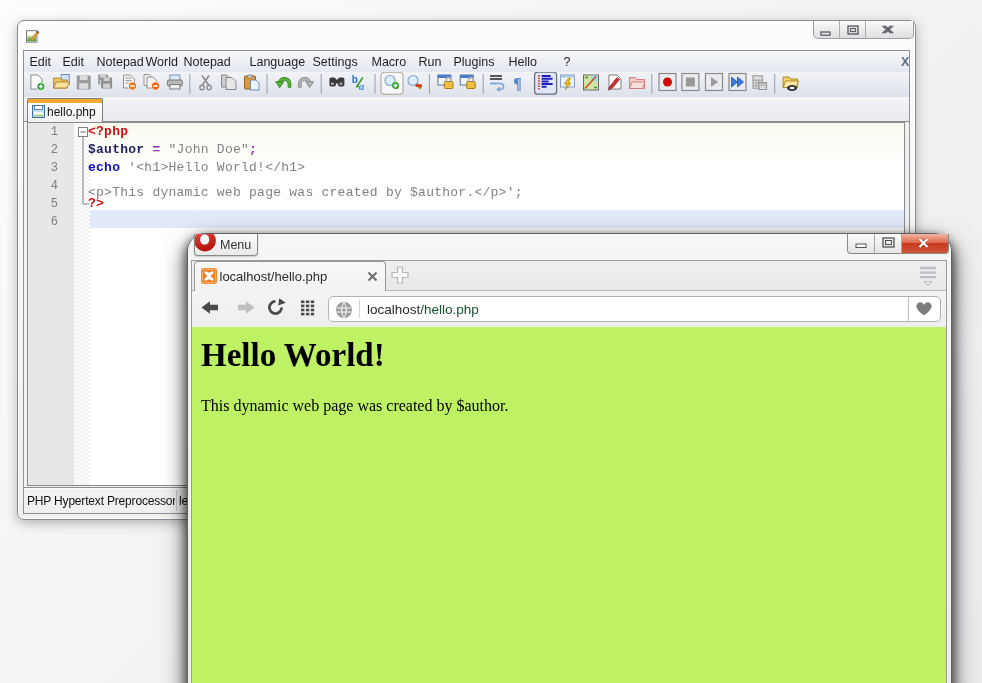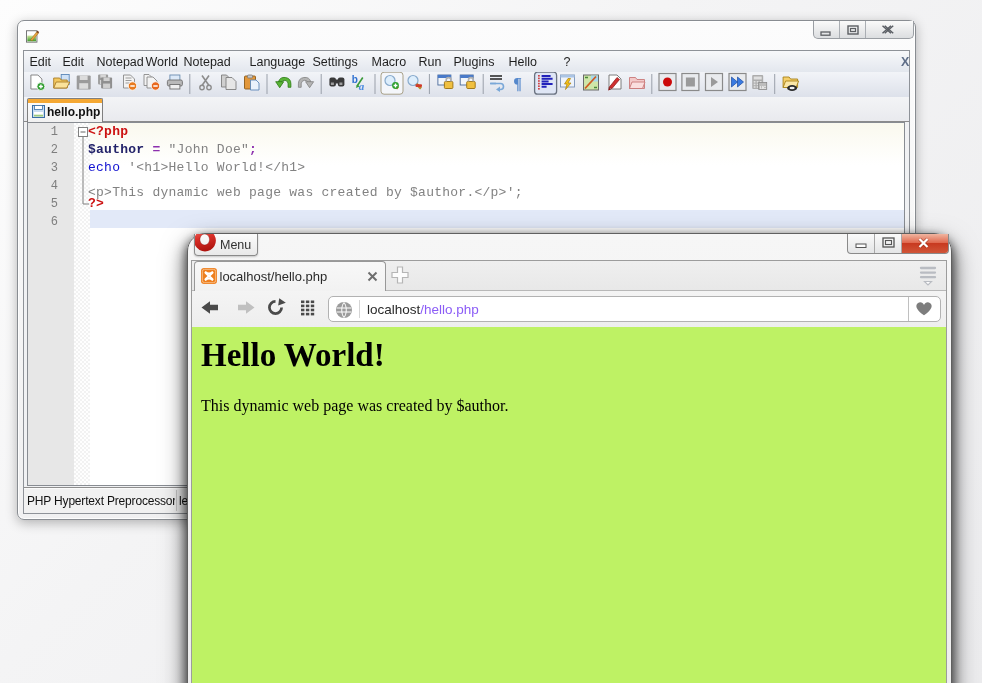--- a/index.html
+++ b/index.html
@@ -36,38 +36,38 @@
   #toolbar { position:absolute; left:0; right:0; top:21px; height:25px;
     background:linear-gradient(#f2f4f8,#dde1ea); }
   #toolbar svg { display:block; }
   #tabbar { position:absolute; left:0; right:0; top:46px; height:25px;
     background:linear-gradient(#f3f4f6,#e9eaee); border-bottom:1px solid #8b8b8b; }
   #tab1 { position:absolute; left:3px; top:1px; width:76px; height:24px;
     border:1px solid #7f7f7f; border-bottom:none; border-radius:2px 2px 0 0;
     background:linear-gradient(#fdfdfd,#f1f1f1);
   }
   #tab1 .orange { position:absolute; left:0; right:0; top:0; height:4px; background:#f5a833; }
-  #tab1 .txt { position:absolute; left:19px; top:6px; font-size:12px; color:#111;font-weight:bold; }
+  #tab1 .txt { position:absolute; left:19px; top:6px; font-size:12px; color:#111; }
 
   #editor { position:absolute; left:3px; right:4px; top:71px; bottom:27px;
     border:1px solid #888c92; background:#fff; overflow:hidden; }
   #gutter { position:absolute; left:0; top:0; bottom:0; width:46px; background:#e7e7e7; }
   #foldmargin { position:absolute; left:46px; top:0; bottom:0; width:16px;
     background-image:conic-gradient(#f2f2f2 25%, #fefefe 0 50%, #f2f2f2 0 75%, #fefefe 0);
     background-size:4px 4px; }
   #codearea { position:absolute; left:62px; right:0; top:0; bottom:0;
     background:linear-gradient(#faf9ee, #ffffff 42px); }
   .cl { position:absolute; left:-2px; white-space:pre; font-family:"Liberation Mono", monospace; font-size:13px; letter-spacing:0.25px; line-height:18px; }
   .ln { position:absolute; left:0px; width:30px; text-align:right; color:#7e7e7e;
         font-family:"Liberation Mono", monospace; font-size:12px; line-height:18px; }
   #curline { position:absolute; left:0; right:0; top:87px; height:18px; background:#e2e9f8; }
   .red { color:#cc1111; font-weight:bold; }
   .nav { color:#23236a; font-weight:bold; }
   .vio { color:#8c2fae; font-weight:bold; }
-  .blu { color:#0f0fd0; font-weight:normal; }
+  .blu { color:#0f0fd0; font-weight:bold; }
   .gry { color:#828282; }
 
   #statusbar { position:absolute; left:0; right:0; bottom:0; height:26px;
     border-top:1px solid #8e8e8e; box-shadow:inset 0 1px 0 #fbfbfb; background:#f1f1f1; font-size:12px; letter-spacing:-0.18px; color:#111; }
   #statusbar .t1 { position:absolute; left:3px; top:6px; width:148px; overflow:hidden; white-space:nowrap; }
   #statusbar .d1 { position:absolute; left:152px; top:2px; bottom:2px; width:1px; background:#c9c9c9; }
   #statusbar .t2 { position:absolute; left:155px; top:6px; }
 
   
   #opera {
@@ -95,21 +95,21 @@
     border:1px solid #989898; border-bottom:none; border-radius:4px 4px 0 0;
     background:linear-gradient(#f8f8f8,#f2f2f2); }
   #o-tab .ttxt { position:absolute; left:25px; top:7px; font-size:13px; color:#2b2b2b; }
   #o-addr { position:absolute; left:0; right:0; top:29px; height:38px;
     background:linear-gradient(#f4f4f4,#eeeeee); border-top:1px solid #b8b8b8; border-bottom:1px solid #c6c6c6; }
   #o-url { position:absolute; left:136px; width:613px; top:4.5px; height:26px;
     border:1px solid #b2b2b2; border-radius:5px; background:#fff; }
   #o-url .div1 { position:absolute; left:30px; top:3px; bottom:3px; width:1px; background:#d5d5d5; }
   #o-url .div2 { position:absolute; left:579px; top:0; bottom:0; width:1px; background:#c0c0c0; }
   #o-url .utxt { position:absolute; left:38px; top:5.5px; font-size:13.5px; color:#2a2a2a; }
-  #o-url .utxt .g { color:#8b5cf6; }
+  #o-url .utxt .g { color:#14532d; }
   #o-content { position:absolute; left:0; right:0; top:66px; bottom:0; background:#bef264;
     font-family:"Liberation Serif", serif; color:#000; overflow:hidden; }
   #o-content h1 { position:absolute; left:9px; top:12px; font-size:33px; line-height:1; font-weight:bold; font-family:"Liberation Serif", serif;}
   #o-content p  { position:absolute; left:9px; top:71px; font-size:16px; line-height:1; font-family:"Liberation Serif", serif;}
 </style>
 </head>
 <body>
 
 <div id="npp">
   <svg class="abs" style="left:8px;top:7.5px" width="14" height="14" viewBox="0 0 16 15">

